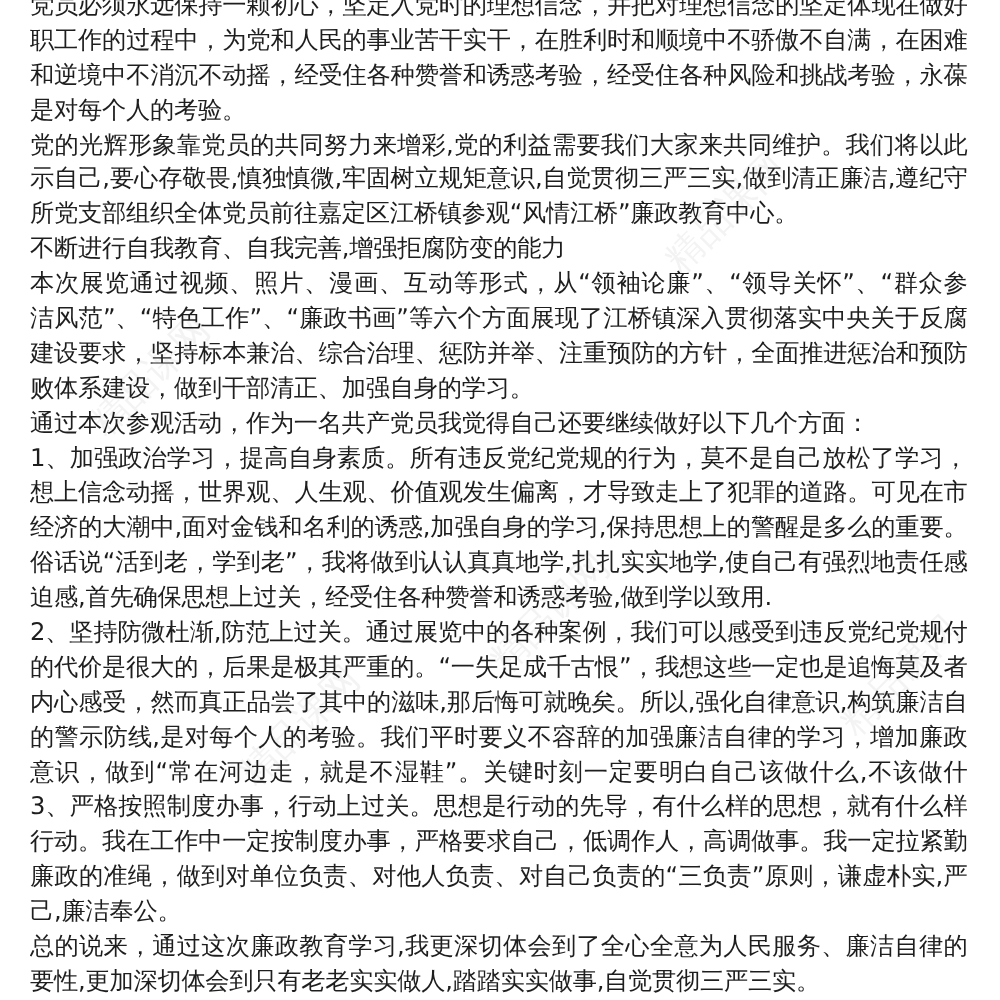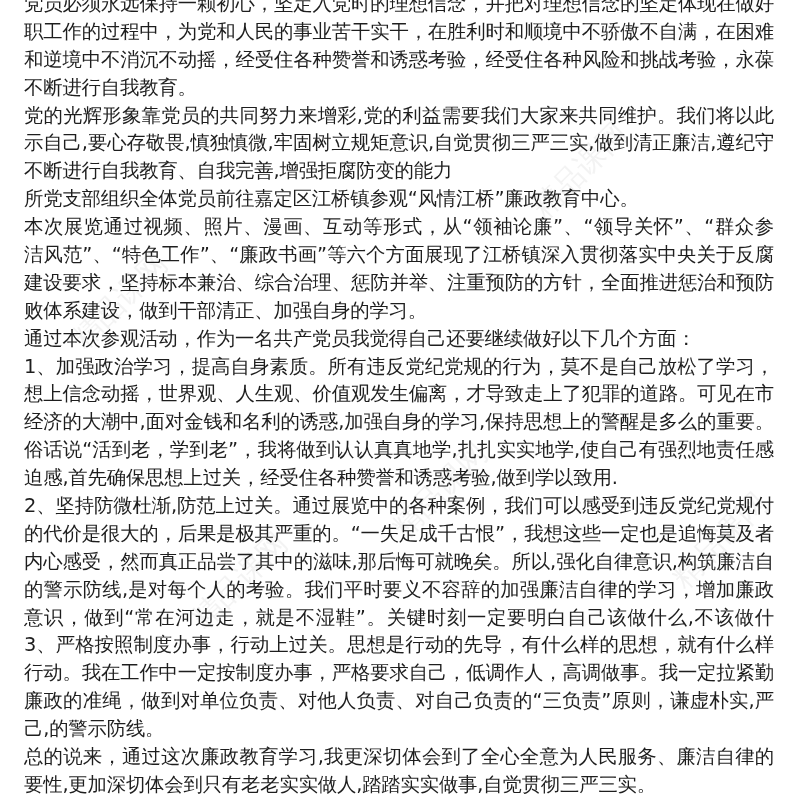--- a/index.html
+++ b/index.html
@@ -51,39 +51,39 @@
 <div class="watermark" style="left:520px; top:150px;">精品课网</div>
 <div class="watermark" style="left:60px; top:280px;">精品课网</div>
 <div class="watermark" style="left:380px; top:470px;">精品课网</div>
 <div class="watermark" style="left:660px; top:520px;">精品课网</div>
 <div class="watermark" style="left:180px; top:560px;">精品课网</div>
 
 <div class="page">
   <div class="line full">党员必须永远保持一颗初心，坚定入党时的理想信念，并把对理想信念的坚定体现在做好本</div>
   <div class="line full">职工作的过程中，为党和人民的事业苦干实干，在胜利时和顺境中不骄傲不自满，在困难时</div>
   <div class="line full">和逆境中不消沉不动摇，经受住各种赞誉和诱惑考验，经受住各种风险和挑战考验，永葆共</div>
-  <div class="line">不断进行自我教育。</div>
+  <div class="line">是对每个人的考验。</div>
   <div class="line full">党的光辉形象靠党员的共同努力来增彩,党的利益需要我们大家来共同维护。我们将以此警</div>
   <div class="line full">示自己,要心存敬畏,慎独慎微,牢固树立规矩意识,自觉贯彻三严三实,做到清正廉洁,遵纪守法,</div>
+  <div class="line">所党支部组织全体党员前往嘉定区江桥镇参观“风情江桥”廉政教育中心。</div>
   <div class="line">不断进行自我教育、自我完善,增强拒腐防变的能力</div>
-  <div class="line">所党支部组织全体党员前往嘉定区江桥镇参观“风情江桥”廉政教育中心。</div>
   <div class="line full">本次展览通过视频、照片、漫画、互动等形式，从“领袖论廉”、“领导关怀”、“群众参与”、“廉</div>
   <div class="line full">洁风范”、“特色工作”、“廉政书画”等六个方面展现了江桥镇深入贯彻落实中央关于反腐倡廉</div>
   <div class="line full">建设要求，坚持标本兼治、综合治理、惩防并举、注重预防的方针，全面推进惩治和预防腐</div>
   <div class="line">败体系建设，做到干部清正、加强自身的学习。</div>
   <div class="line">通过本次参观活动，作为一名共产党员我觉得自己还要继续做好以下几个方面：</div>
   <div class="line full">1、加强政治学习，提高自身素质。所有违反党纪党规的行为，莫不是自己放松了学习，思</div>
   <div class="line full">想上信念动摇，世界观、人生观、价值观发生偏离，才导致走上了犯罪的道路。可见在市场</div>
   <div class="line full">经济的大潮中,面对金钱和名利的诱惑,加强自身的学习,保持思想上的警醒是多么的重要。</div>
   <div class="line full">俗话说“活到老，学到老”，我将做到认认真真地学,扎扎实实地学,使自己有强烈地责任感和紧</div>
   <div class="line">迫感,首先确保思想上过关，经受住各种赞誉和诱惑考验,做到学以致用.</div>
   <div class="line full">2、坚持防微杜渐,防范上过关。通过展览中的各种案例，我们可以感受到违反党纪党规付出</div>
   <div class="line full">的代价是很大的，后果是极其严重的。“一失足成千古恨”，我想这些一定也是追悔莫及者的</div>
   <div class="line full">内心感受，然而真正品尝了其中的滋味,那后悔可就晚矣。所以,强化自律意识,构筑廉洁自律</div>
   <div class="line full">的警示防线,是对每个人的考验。我们平时要义不容辞的加强廉洁自律的学习，增加廉政的</div>
   <div class="line full">意识，做到“常在河边走，就是不湿鞋”。关键时刻一定要明白自己该做什么,不该做什么。：</div>
   <div class="line full">3、严格按照制度办事，行动上过关。思想是行动的先导，有什么样的思想，就有什么样的</div>
   <div class="line full">行动。我在工作中一定按制度办事，严格要求自己，低调作人，高调做事。我一定拉紧勤政</div>
   <div class="line full">廉政的准绳，做到对单位负责、对他人负责、对自己负责的“三负责”原则，谦虚朴实,严于律</div>
-  <div class="line">己,的警示防线。</div>
+  <div class="line">己,廉洁奉公。</div>
   <div class="line full">总的说来，通过这次廉政教育学习,我更深切体会到了全心全意为人民服务、廉洁自律的必</div>
   <div class="line">要性,更加深切体会到只有老老实实做人,踏踏实实做事,自觉贯彻三严三实。</div>
 </div>
 
 </body></html>

